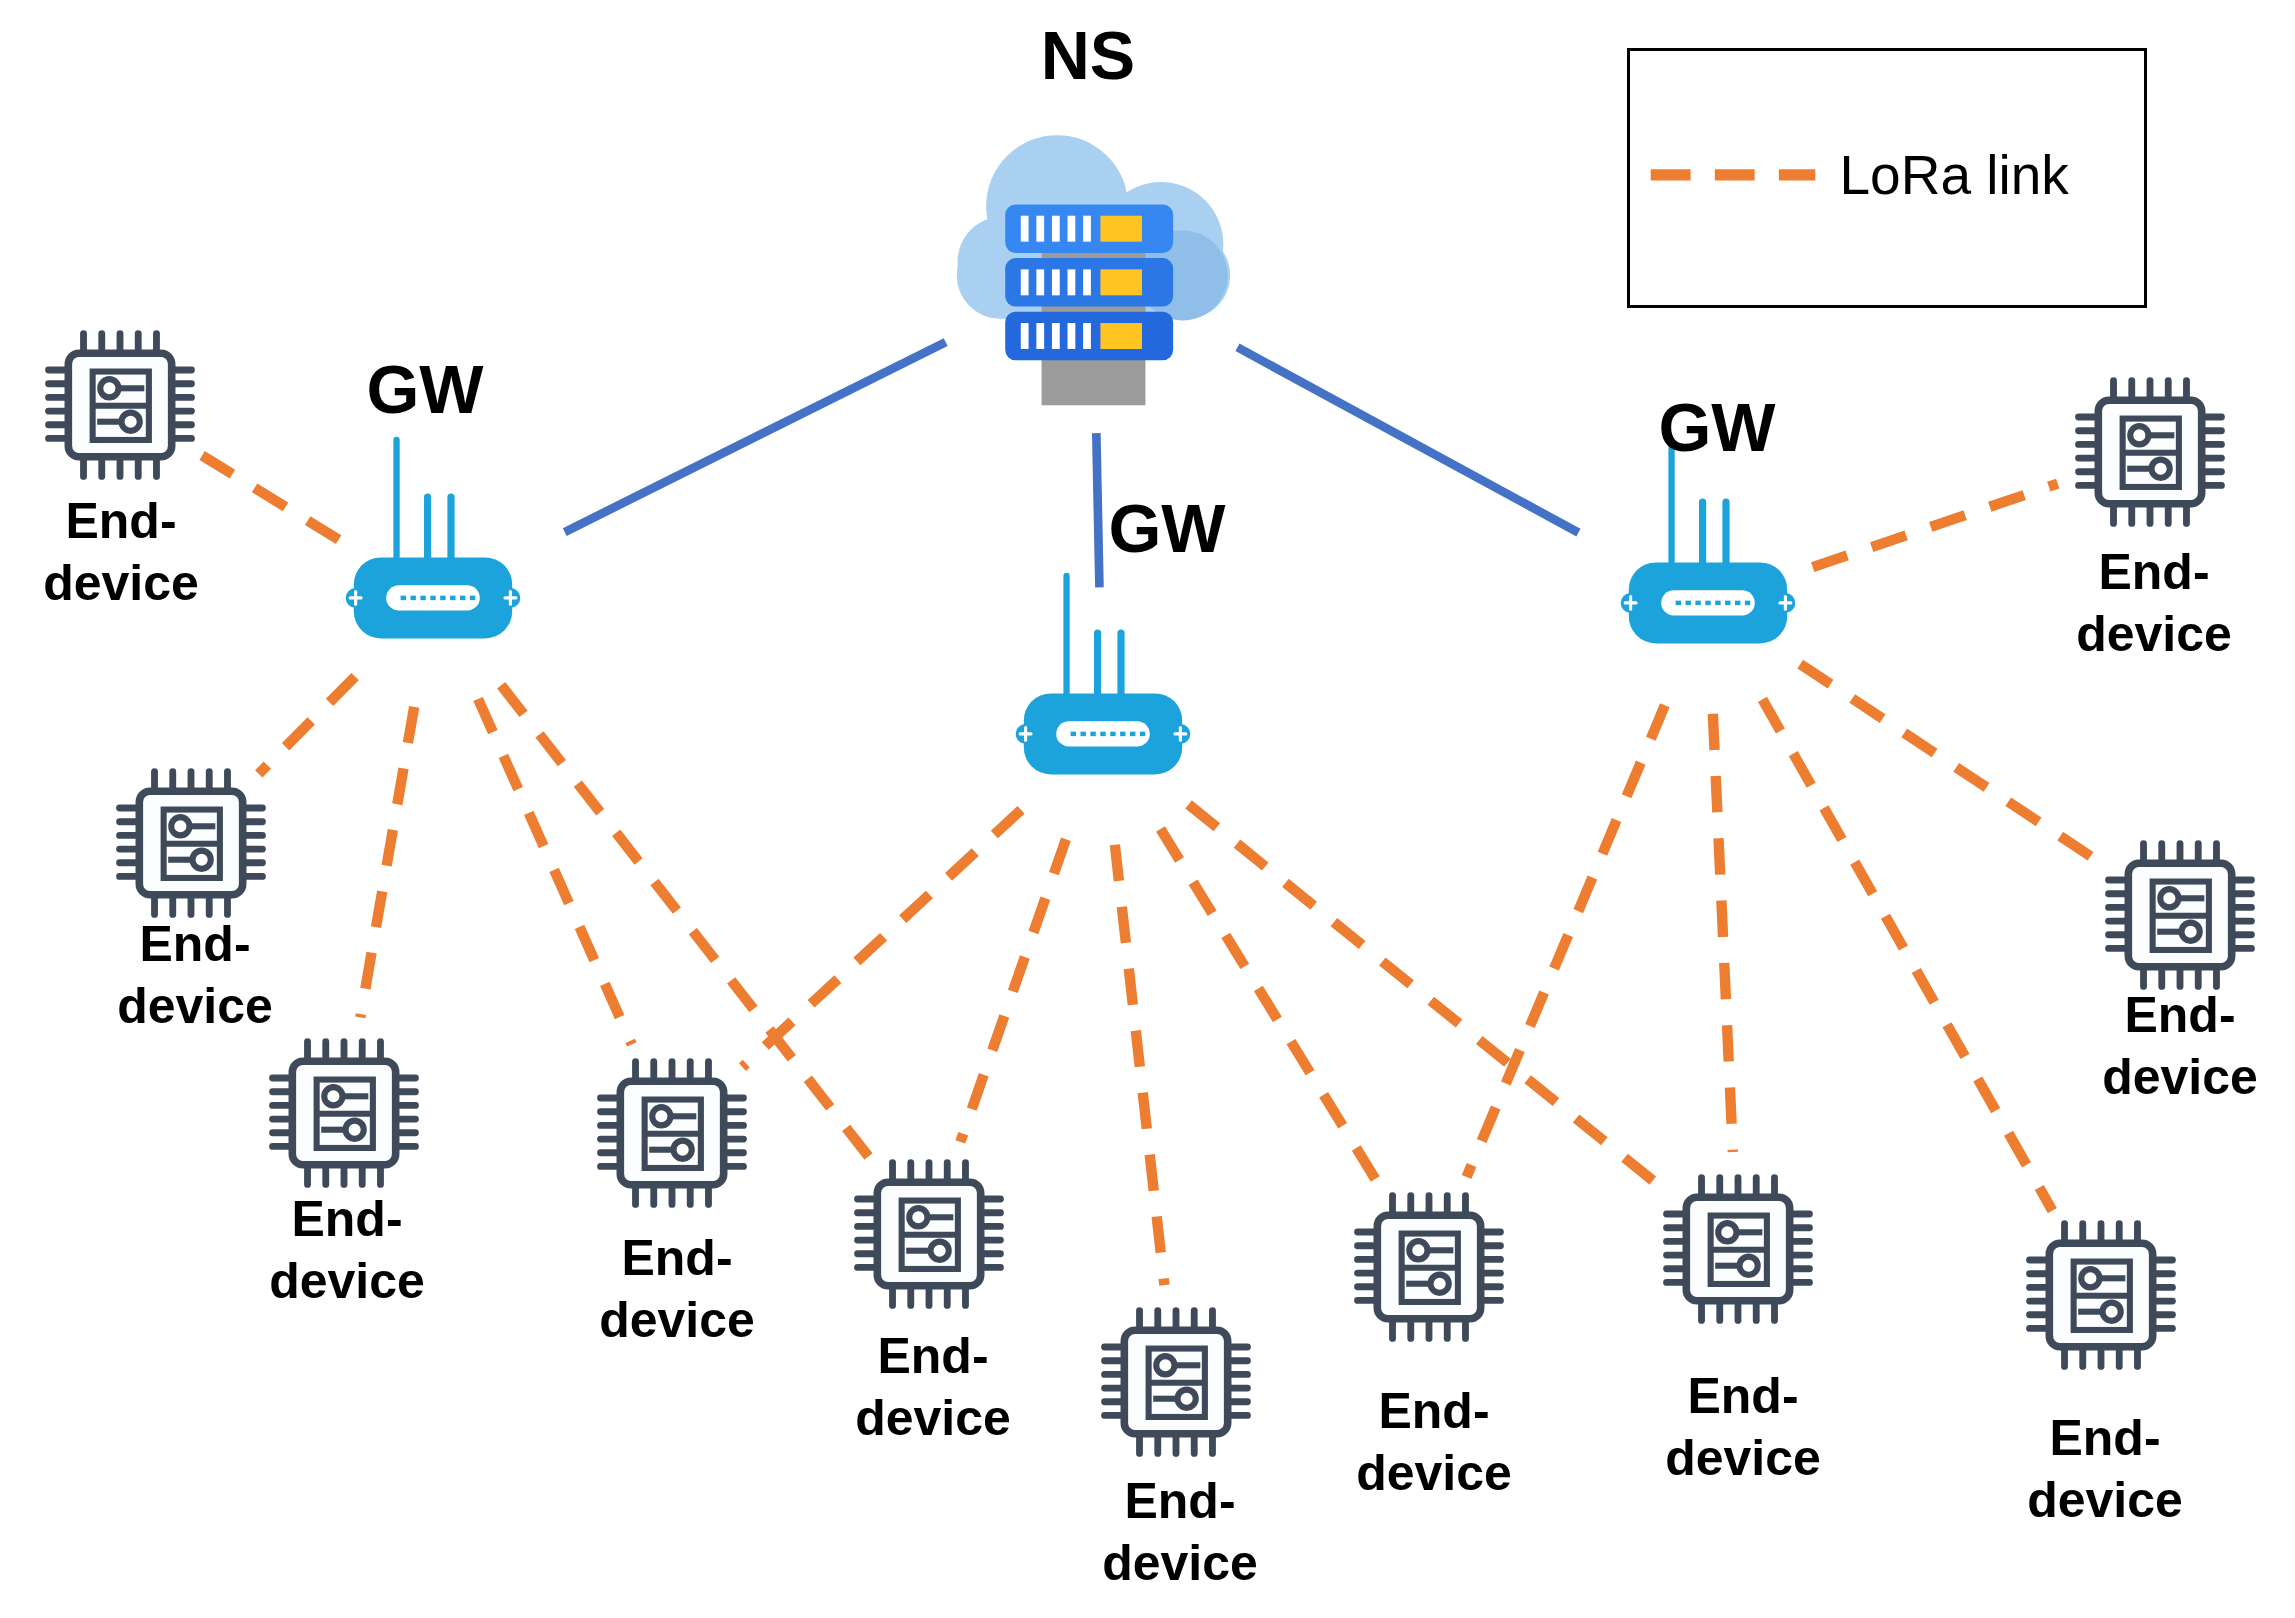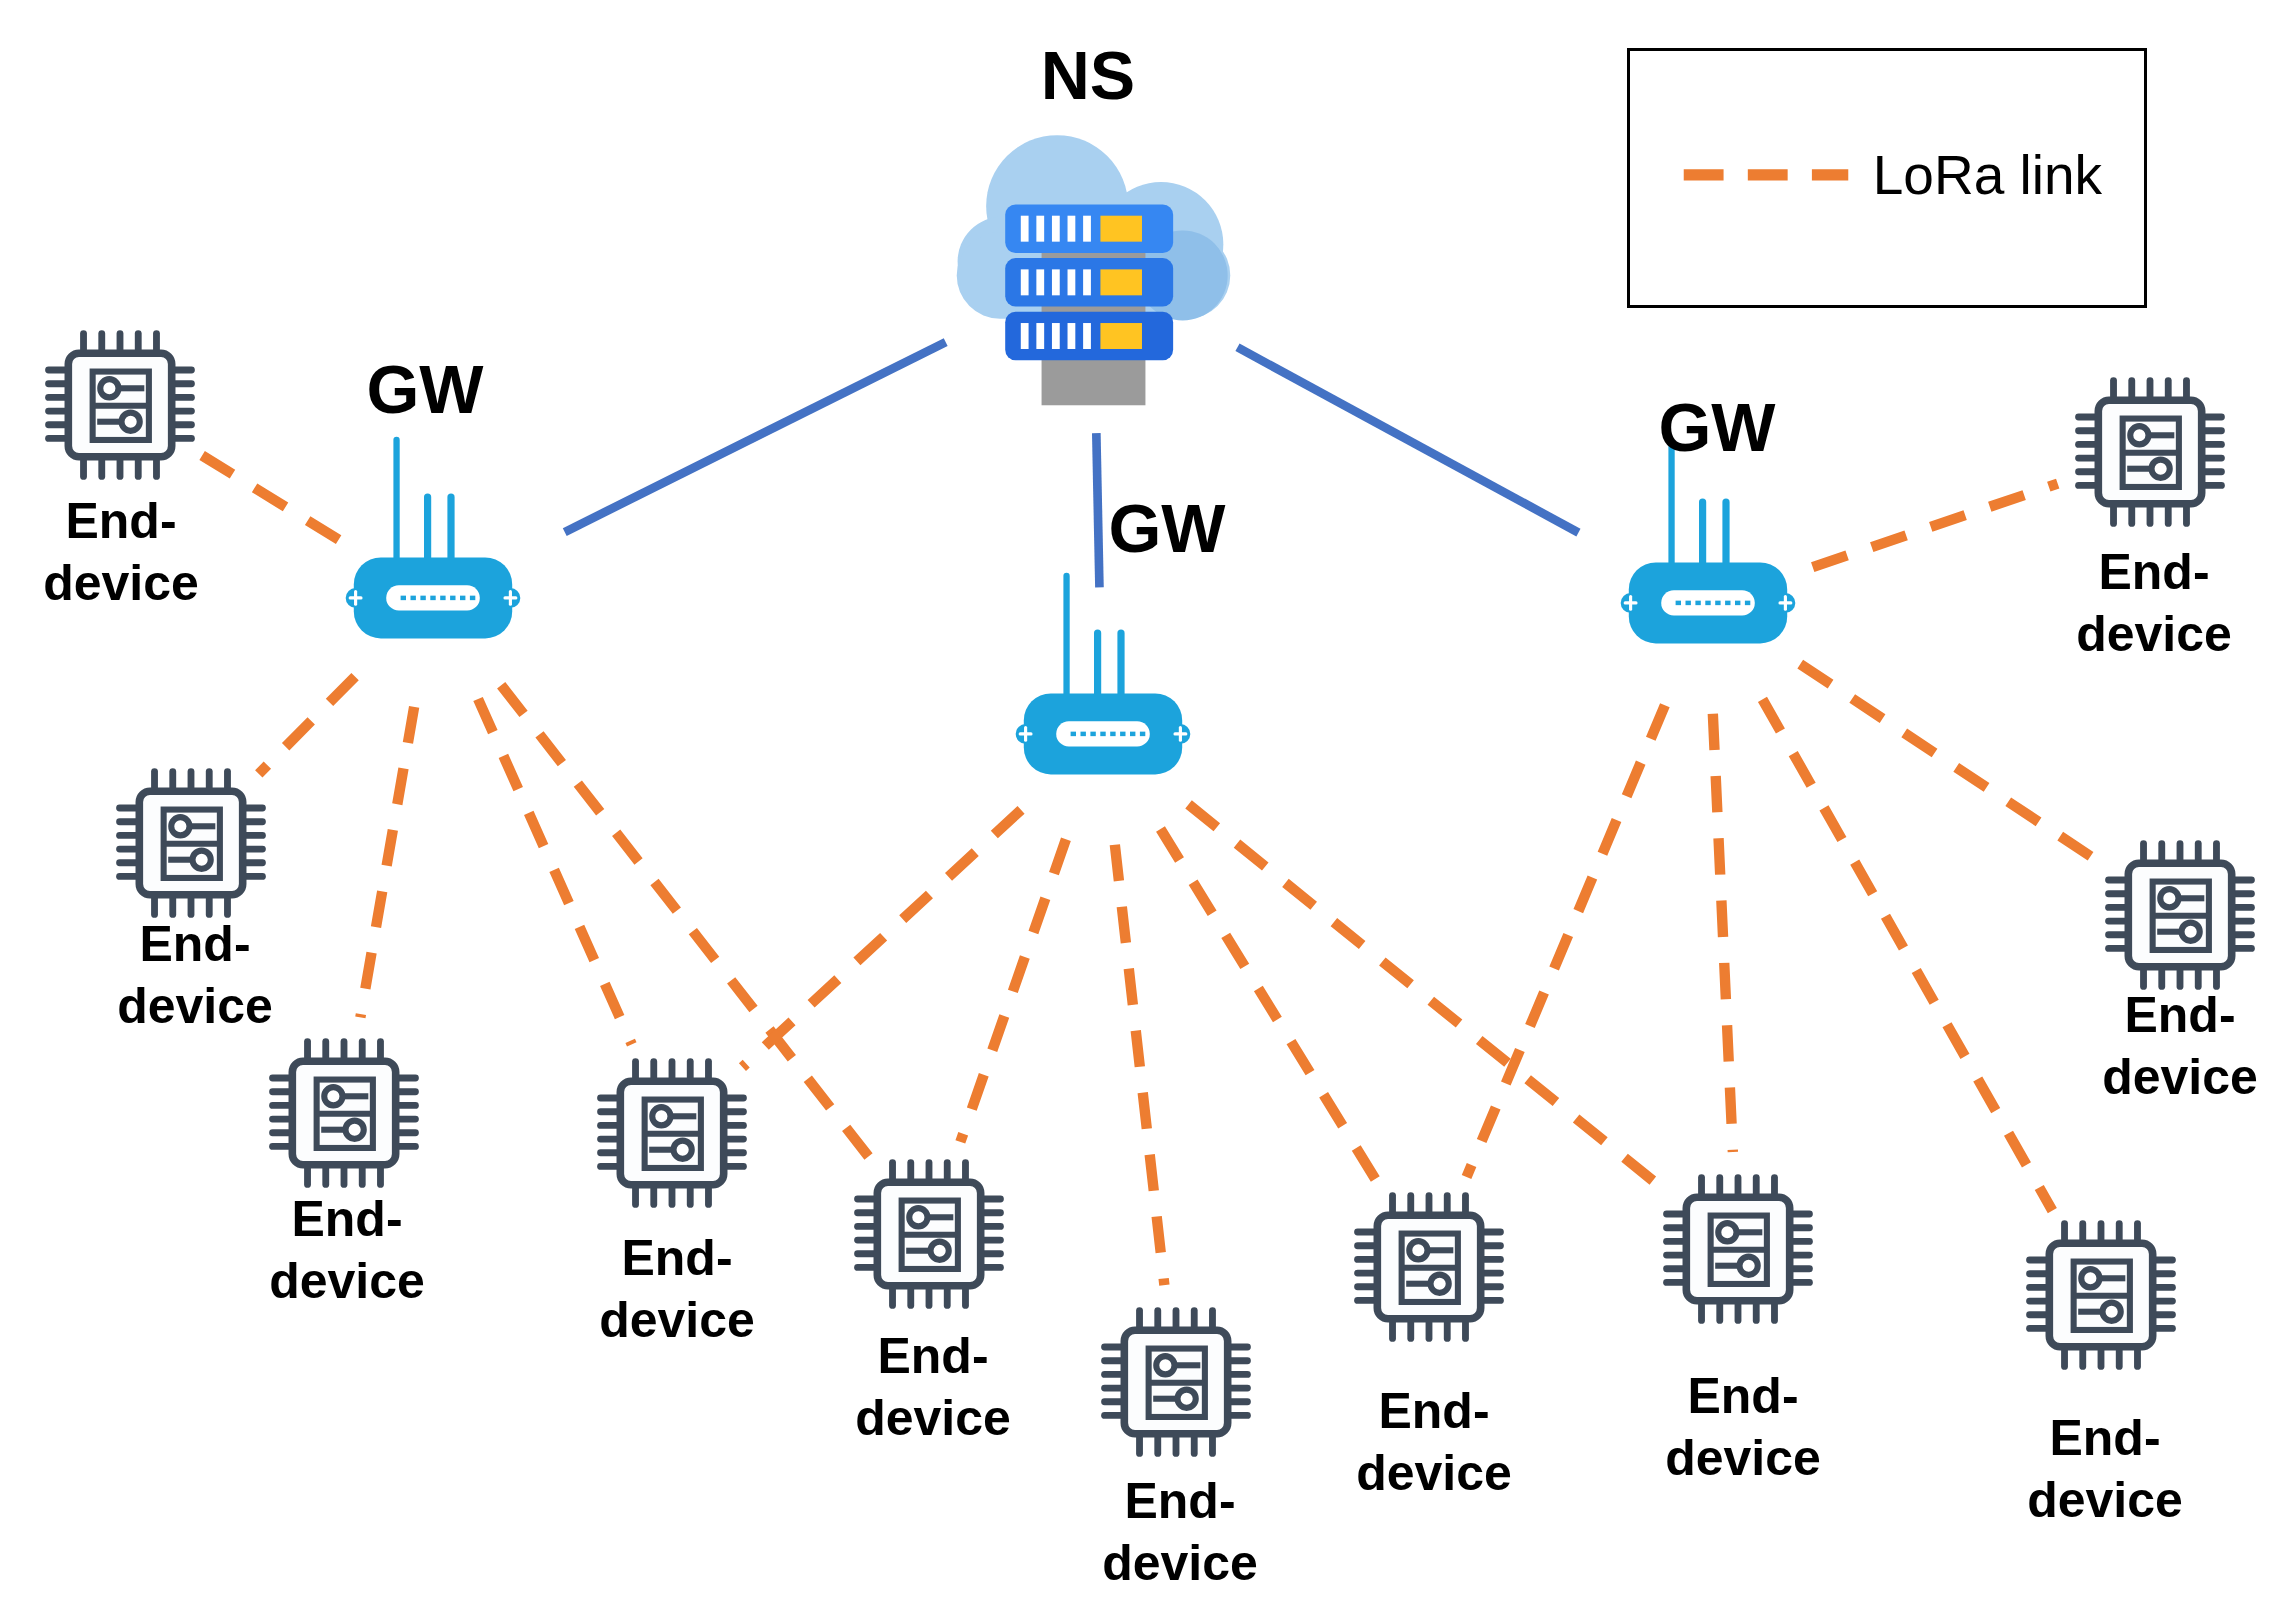--- a/index.html
+++ b/index.html
@@ -14,21 +14,21 @@
   .node svg{display:block;}
   .node-label{
     position:absolute;transform:translateX(-50%);
     color:#000;font-weight:bold;text-align:center;white-space:pre-line;
   }
   .lab-big{font-size:68px;line-height:76px;}
   .lab-small{font-size:50px;line-height:62px;}
   .legend{
     position:absolute;left:1627px;top:48px;width:520px;height:260px;
     border:3.5px solid #000;background:#fff;box-sizing:border-box;
-    display:flex;flex-direction:row;justify-content:space-around;
+    display:flex;flex-direction:column;justify-content:space-around;
     padding:12px 8.7px 19px 19px;
   }
   .legend-row{display:flex;align-items:center;gap:22.5px;}
   .legend-row span{font-size:55px;color:#000;}
   .legend-sample{flex:0 0 auto;}
   .sample-lora{stroke:var(--lora);stroke-width:13;stroke-dasharray:46 28;}
   .sample-ip{stroke:var(--ip);stroke-width:13;}
 </style>
 </head>
 <body>
@@ -571,21 +571,21 @@
         <rect x="32" y="28" width="37" height="45" fill="none" stroke="var(--chip)" stroke-width="4"></rect>
         <line x1="32" y1="50.5" x2="69" y2="50.5" stroke="var(--chip)" stroke-width="4"></line>
         <line x1="48" y1="39" x2="66" y2="39" stroke="var(--chip)" stroke-width="4"></line>
         <circle cx="43" cy="39" r="6" fill="#ffffff" stroke="var(--chip)" stroke-width="4"></circle>
         <line x1="35" y1="61" x2="53" y2="61" stroke="var(--chip)" stroke-width="4"></line>
         <circle cx="57" cy="61" r="6" fill="#ffffff" stroke="var(--chip)" stroke-width="4"></circle>
       </svg>
     </div>
     </div>
   <div id="labels-layer">
-      <div class="node-label lab-big" style="left: 1088px; top: 17.3px; margin-top: 20px;">NS</div>
+      <div class="node-label lab-big" style="left: 1088px; top: 17.3px;">NS</div>
       <div class="node-label lab-big" style="left: 425px; top: 351px;">GW</div>
       <div class="node-label lab-big" style="left: 1167px; top: 490px;">GW</div>
       <div class="node-label lab-big" style="left: 1717px; top: 389px;">GW</div>
       <div class="node-label lab-small" style="left: 121px; top: 490px;">End-
 device</div>
       <div class="node-label lab-small" style="left: 195px; top: 913px;">End-
 device</div>
       <div class="node-label lab-small" style="left: 347px; top: 1188px;">End-
 device</div>
       <div class="node-label lab-small" style="left: 677px; top: 1227px;">End-

